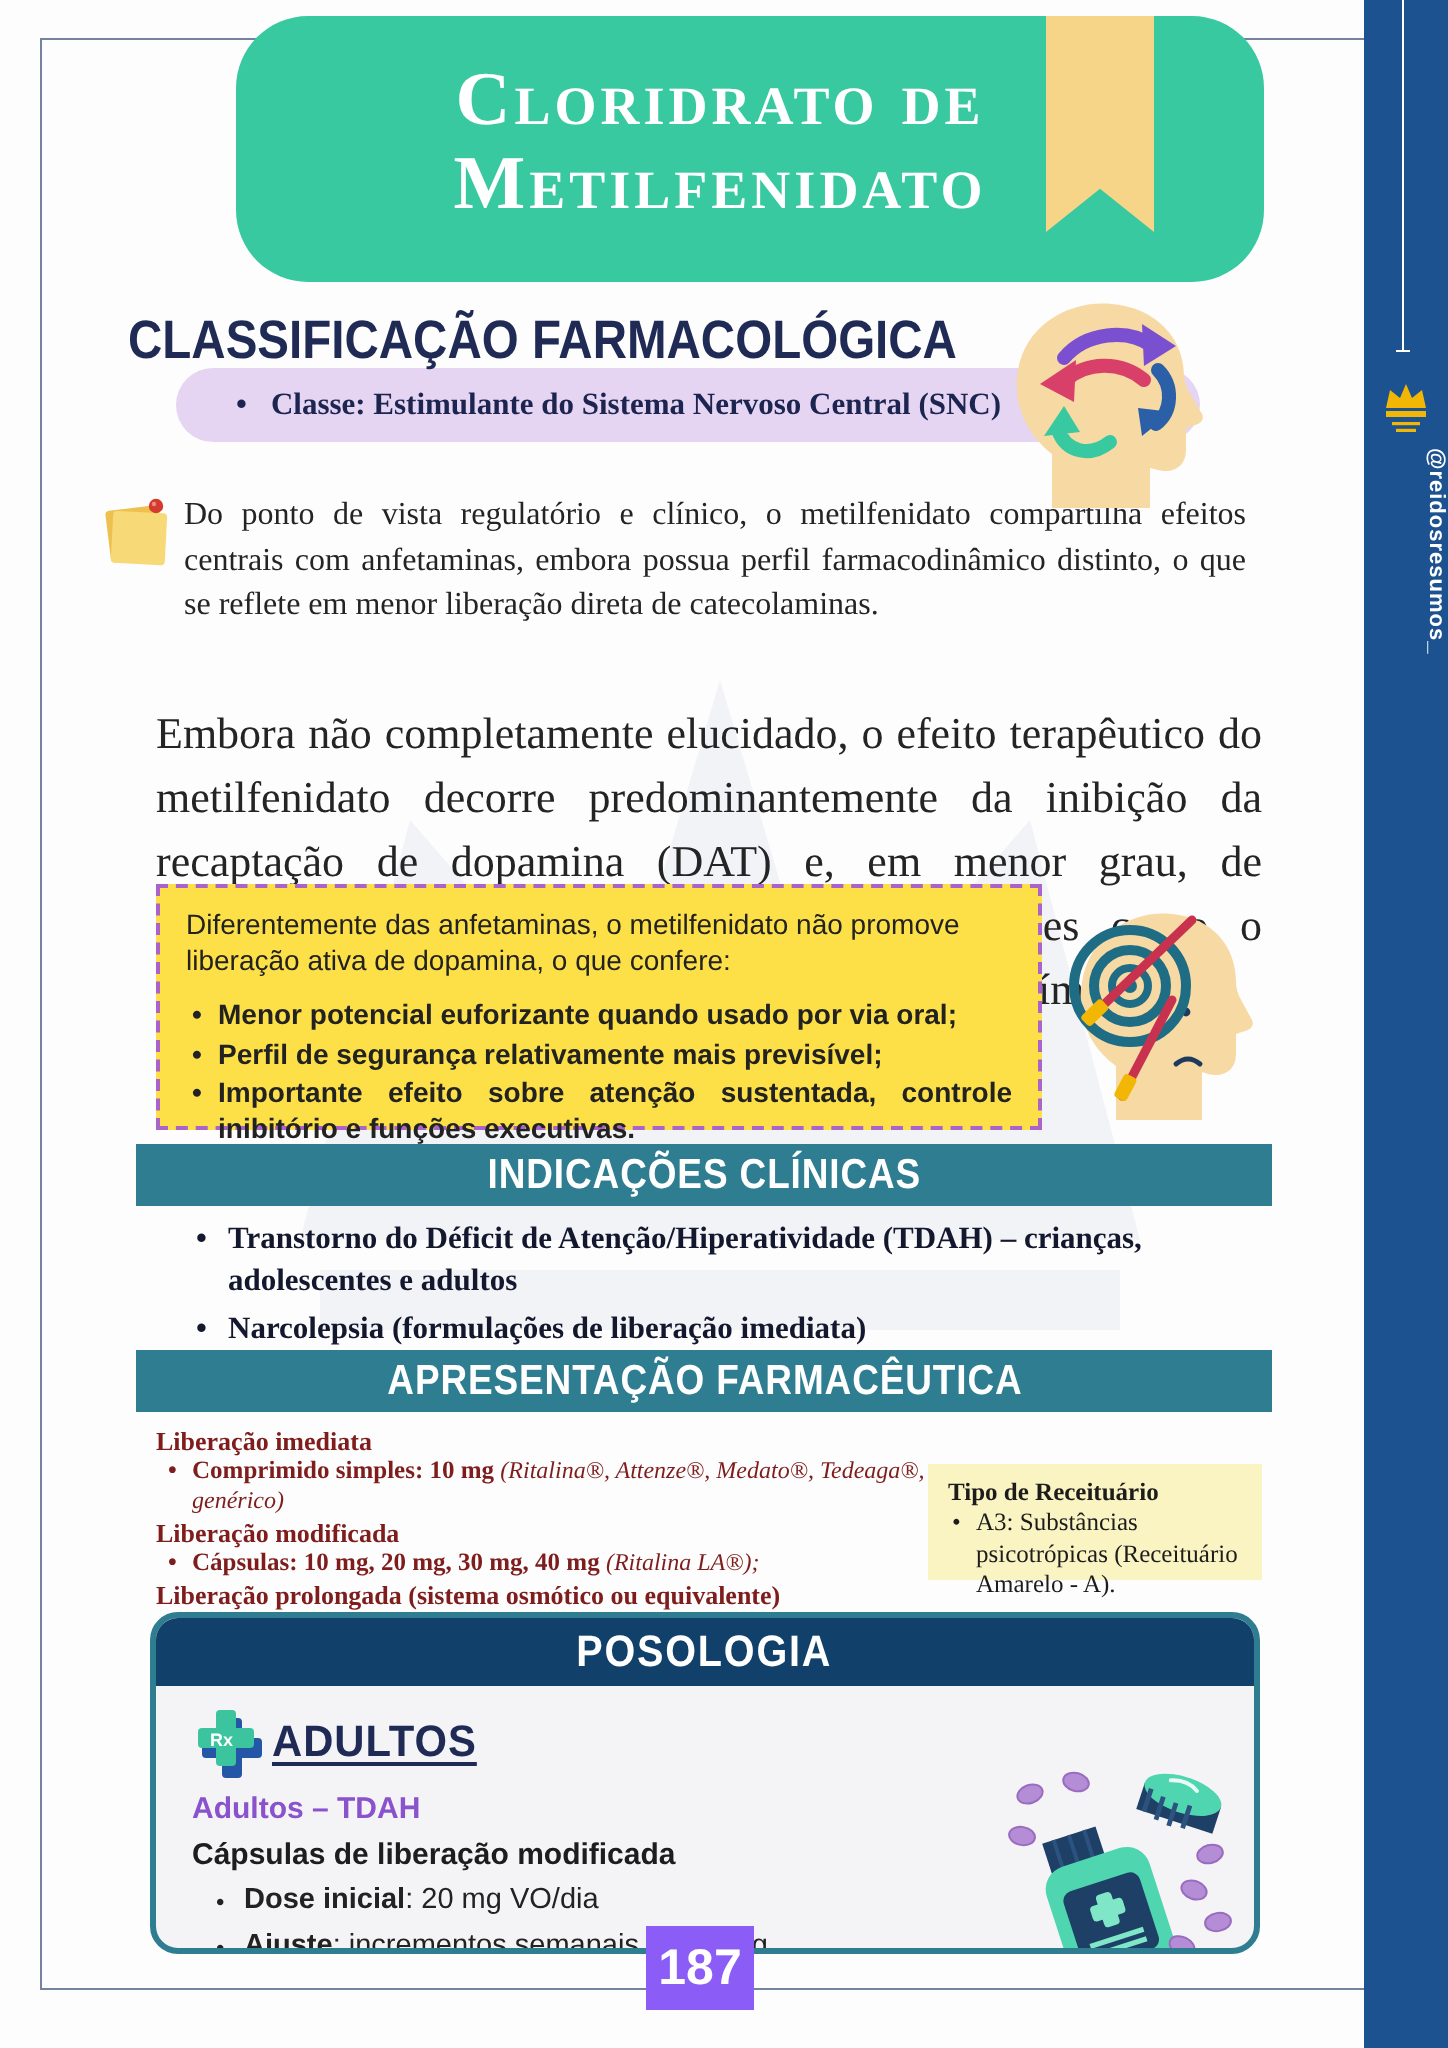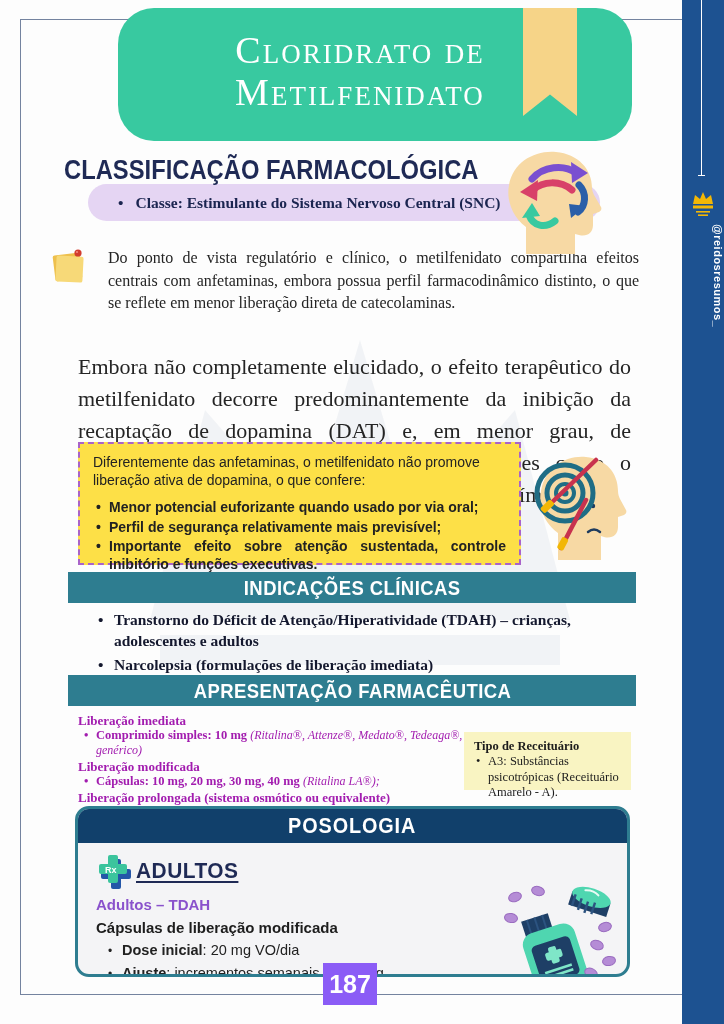--- a/index.html
+++ b/index.html
@@ -35,21 +35,21 @@
   }
 
   
   .banner {
     left:118px; top:8px; width:514px; height:133px;
     background:#38c9a0; border-radius:36px; z-index:4;
   }
   .banner-title {
     position:absolute; left:0; right:30px; top:22px;
     text-align:center; color:#ffffff;
-    font-family:"Liberation Serif", serif; font-weight:normal;
+    font-family:"Liberation Serif", serif; font-weight:bold;
     font-variant:small-caps; font-size:38px; line-height:1.1; letter-spacing:2px;
   }
   .ribbon {
     position:absolute; left:405px; top:0; width:54px; height:108px;
     background:#f6d488;
     clip-path:polygon(0 0,100% 0,100% 100%,50% 80%,0 100%);
   }
 
   
   .h-class {
@@ -63,21 +63,21 @@
   .pill-text {
     font-family:"Liberation Serif", serif; font-weight:bold; color:#1b2550;
     font-size:15.5px; padding-left:30px;
   }
   .pill-text::before { content:"•"; margin-right:12px; }
   .icon-head-arrows { left:498px; top:148px; z-index:3; }
 
   
   .icon-note { left:50px; top:246px; z-index:2; }
   .intro {
-    left:108px; top:247px; width:531px; z-index:2;
+    left:92px; top:247px; width:531px; z-index:2;
     font-family:"Liberation Serif", serif; font-size:16px; color:#242424;
     text-align:justify; line-height:1.42;
   }
 
   
   .bar {
     height:31px; background:#2e7d90; z-index:2;
     display:flex; align-items:center; justify-content:center;
   }
   .bar span {
@@ -114,21 +114,21 @@
   .ind-list { left:92px; top:610px; width:542px; z-index:2; list-style:none;
     font-family:"Liberation Serif", serif; font-weight:bold; color:#14182e;
     font-size:15.5px; line-height:1.35;
   }
   .ind-list li { padding-left:22px; position:relative; margin-bottom:3px; }
   .ind-list li::before { content:"•"; position:absolute; left:6px; }
 
   
   .pres {
     left:78px; top:713px; width:396px; z-index:2;
-    font-family:"Liberation Serif", serif; font-size:12.5px; color:#a21caf;
+    font-family:"Liberation Serif", serif; font-size:12.5px; color:#7f1d1d;
     line-height:1.18;
   }
   .pres-label { font-weight:bold; font-size:13px; }
   .pres-item { padding-left:18px; position:relative; margin-bottom:1px; }
   .pres-item::before { content:"•"; position:absolute; left:6px; font-weight:bold; }
   .pres-item b { font-weight:bold; }
   .pres-item i { font-style:italic; font-size:12px; }
 
   .rx-box {
     left:464px; top:732px; width:167px; height:58px; z-index:2;

